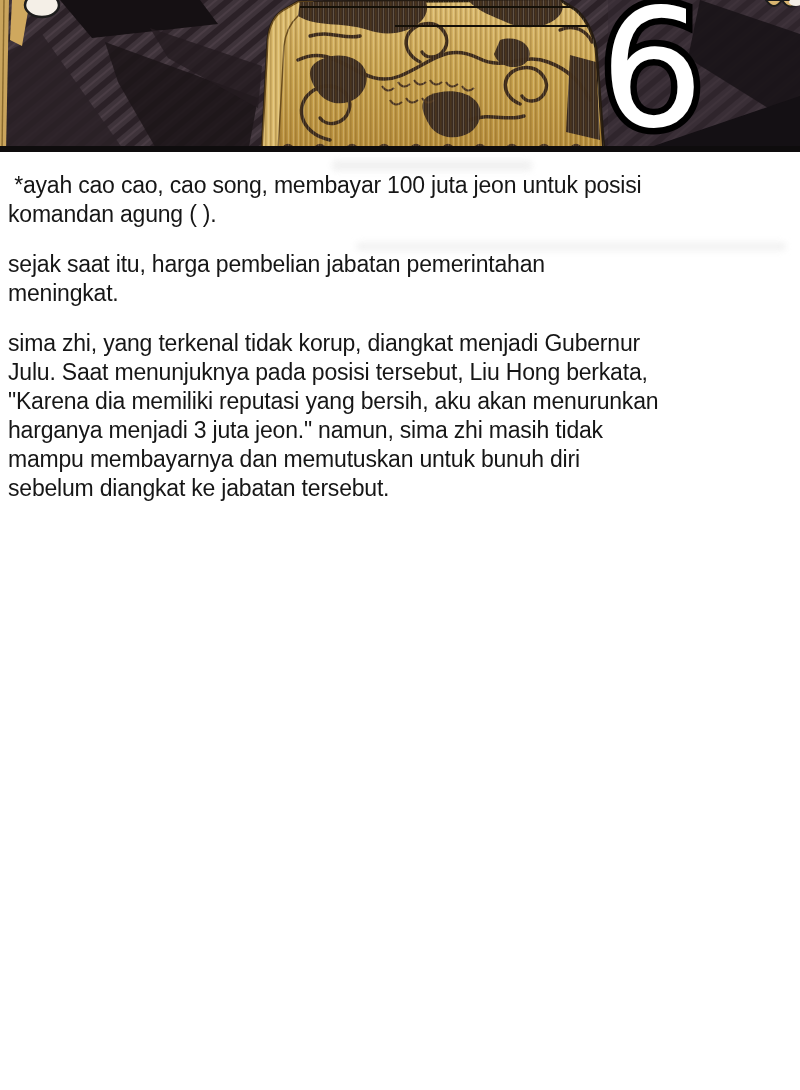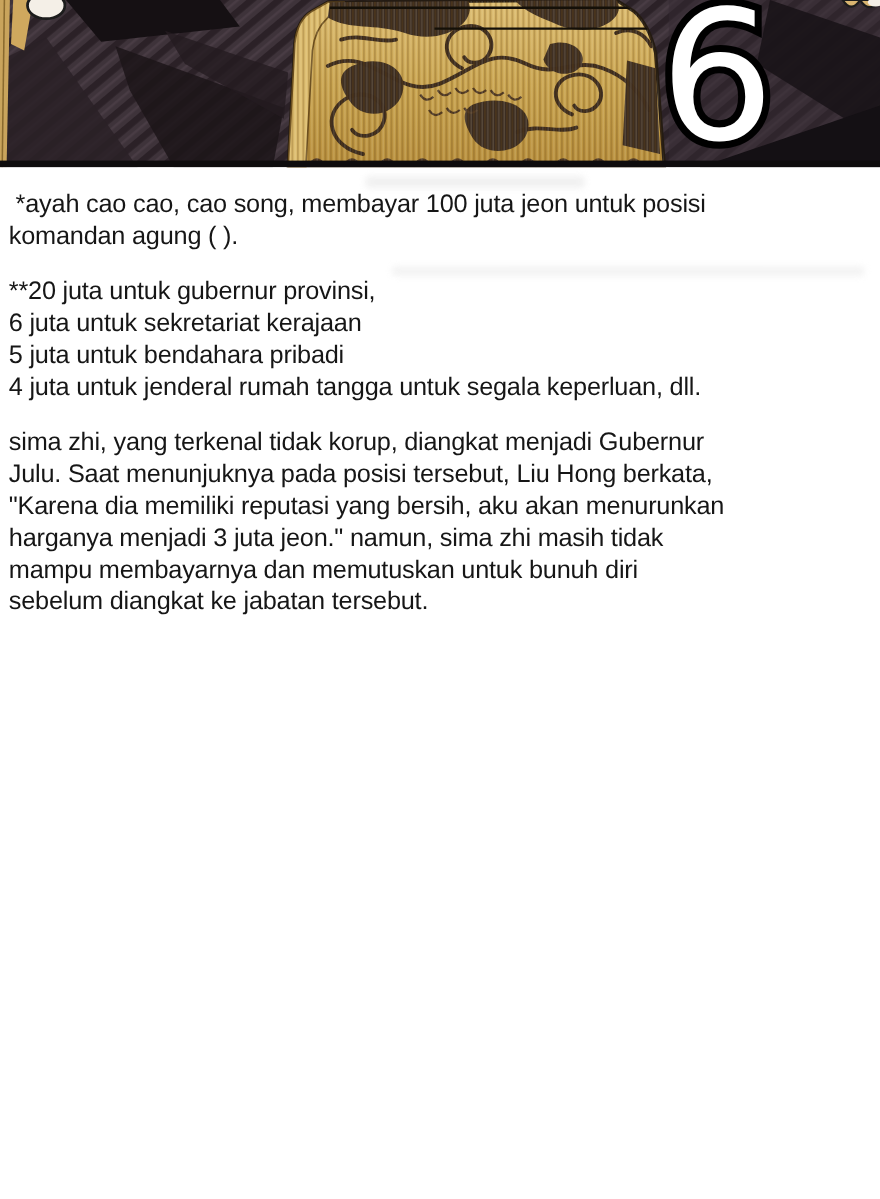--- a/index.html
+++ b/index.html
@@ -145,23 +145,21 @@
     <rect x="0" y="146" width="800" height="6" fill="#0e0c0d"></rect>
   </svg>
 </div>
 
 <div class="smudge smudge-1"></div>
 <div class="smudge smudge-2"></div>
 
 <div class="text-area">
   <p class="para"> *ayah cao cao, cao song, membayar 100 juta jeon untuk posisi
 komandan agung ( ).</p>
-  <p class="para">**20 juta untuk gubernur provinsi,
-6 juta untuk sekretariat kerajaan
-5 juta untuk bendahara pribadi
-4 juta untuk jenderal rumah tangga untuk segala keperluan, dll.</p>
+  <p class="para">sejak saat itu, harga pembelian jabatan pemerintahan
+meningkat.</p>
   <p class="para">sima zhi, yang terkenal tidak korup, diangkat menjadi Gubernur
 Julu. Saat menunjuknya pada posisi tersebut, Liu Hong berkata,
 "Karena dia memiliki reputasi yang bersih, aku akan menurunkan
 harganya menjadi 3 juta jeon." namun, sima zhi masih tidak
 mampu membayarnya dan memutuskan untuk bunuh diri
 sebelum diangkat ke jabatan tersebut.</p>
 </div>
 
 </body></html>

